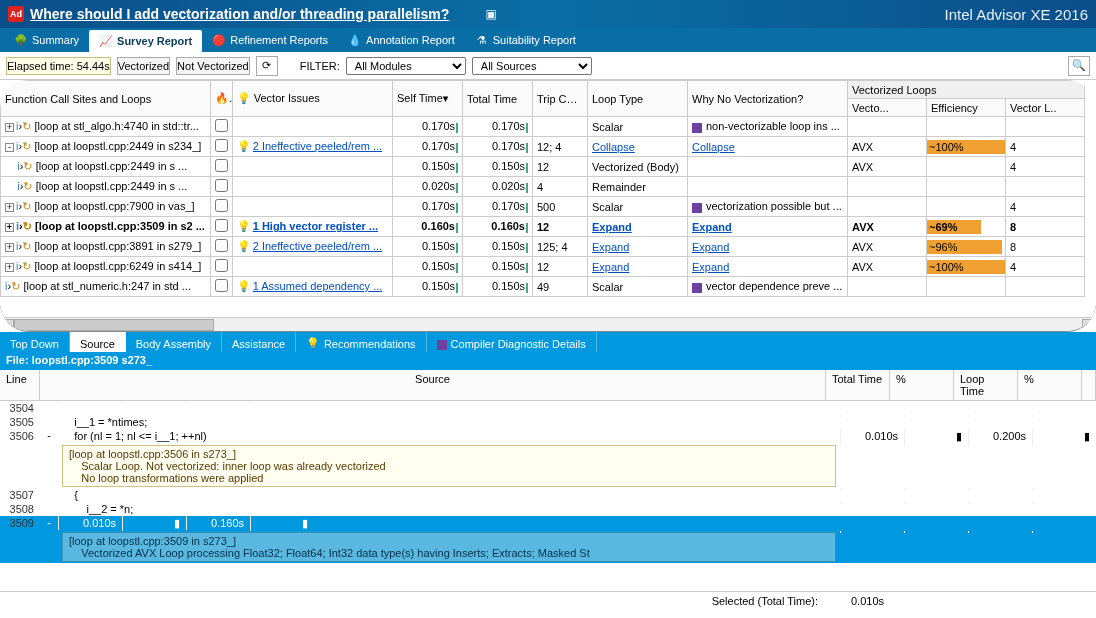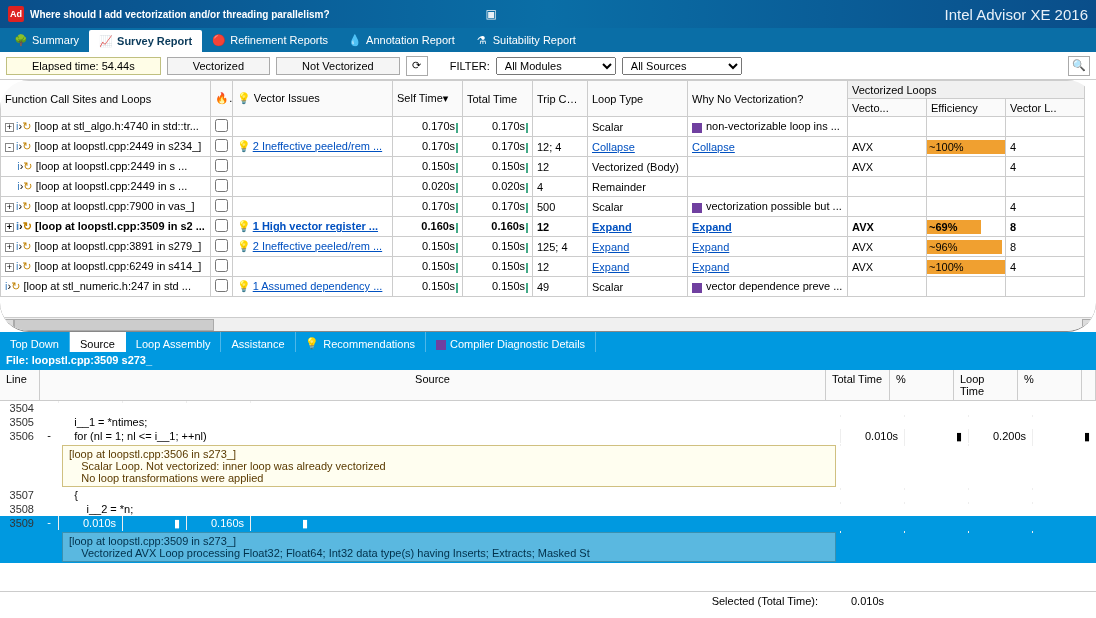--- a/index.html
+++ b/index.html
@@ -1,33 +1,33 @@
 <!DOCTYPE html>
 <html><head>
 <meta charset="utf-8">
 <style>
 * { box-sizing: border-box; margin: 0; padding: 0; font-family: "Segoe UI", Tahoma, sans-serif; }
 body { width: 1096px; height: 618px; background: #fff; font-size: 11px; color: #000; overflow: hidden; }
 
 
 .titlebar { height: 28px; background: linear-gradient(90deg, #0a4e8a 0%, #0a6ea6 50%, #0a4e8a 100%); display: flex; align-items: center; padding: 0 8px; color: #fff; }
 .titlebar .logo { width: 16px; height: 16px; background: #d22; border-radius: 2px; display: flex; align-items: center; justify-content: center; font-size: 9px; font-weight: bold; color: #fff; margin-right: 6px; }
-.titlebar .title { font-size: 10px; font-weight: bold; flex: 1; }
+.titlebar .title { font-size: 14px; font-weight: bold; flex: 1; text-decoration: underline; }
 .titlebar .presentation-icon { margin-left: 8px; font-size: 12px; opacity: 0.9; }
 .titlebar .product { font-size: 15px; color: #e8f0f8; font-weight: 300; }
 
 
 .navtabs { height: 24px; background: #0a6ea6; display: flex; align-items: stretch; padding: 0 4px; }
 .navtabs .tab { display: flex; align-items: center; padding: 0 10px; color: #fff; font-size: 11px; cursor: pointer; gap: 4px; }
 .navtabs .tab.active { background: #fff; color: #0a3a5a; border-radius: 2px 2px 0 0; margin-top: 2px; font-weight: bold; }
 .navtabs .icon { width: 14px; height: 14px; display: inline-flex; align-items: center; justify-content: center; }
 
 
 .toolbar { height: 28px; background: #fff; border-bottom: 1px solid #ccc; display: flex; align-items: center; padding: 2px 6px; gap: 6px; }
-.toolbar .btn { border: 1px solid #aaa; background: #f5f5f5; padding: 2px 25px; font-size: 11px; cursor: pointer; }
+.toolbar .btn { border: 1px solid #aaa; background: #f5f5f5; padding: 2px 0; font-size: 11px; cursor: pointer; }
 .toolbar .btn.highlight { background: #fffde7; border-color: #c0c080; }
 .toolbar .icon-btn { width: 22px; height: 20px; border: 1px solid #aaa; background: #fff; display: flex; align-items: center; justify-content: center; cursor: pointer; }
 .toolbar .label { font-size: 11px; margin-left: 16px; }
 .toolbar select { font-size: 11px; padding: 1px 4px; min-width: 120px; }
 .toolbar .spacer { flex: 1; }
 
 
 .grid-container { height: 252px; border-bottom: 1px solid #888; overflow: hidden; position: relative; border-radius: 29px; }
 .grid-scroll { overflow-x: auto; overflow-y: hidden; height: calc(100% - 14px); }
 table.grid { border-collapse: collapse; width: 1085px; table-layout: fixed; }
@@ -294,21 +294,21 @@
 </div>
 
 <div class="bottom-tabs" id="bottom-tabs">
     <div class="btab">
       <span>Top Down</span>
     </div>
     <div class="btab active">
       <span>Source</span>
     </div>
     <div class="btab">
-      <span>Loop Assembly</span>
+      <span>Body Assembly</span>
     </div>
     <div class="btab">
       <span>Assistance</span>
     </div>
     <div class="btab">
       <span class="bulb">💡</span>
       <span>Recommendations</span>
     </div>
     <div class="btab">
       <span class="purple-sq"></span>

